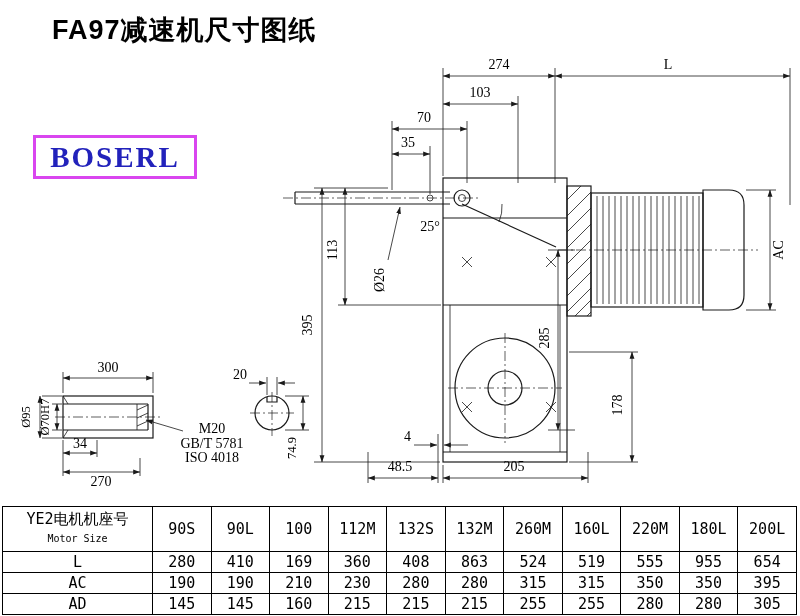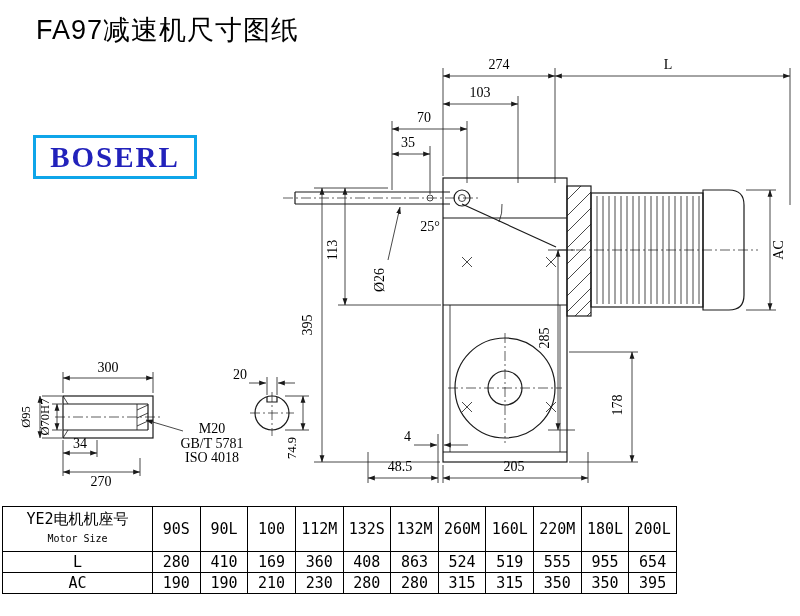--- a/index.html
+++ b/index.html
@@ -1,31 +1,31 @@
 <!DOCTYPE html>
 <html><head>
 <meta charset="utf-8">
 <style>
   html,body{margin:0;padding:0;background:#fff;}
   body{width:800px;height:616px;position:relative;overflow:hidden;
        font-family:"Liberation Sans",sans-serif;color:#000;}
-  .title{position:absolute;left:36px;top:12px;font-size:27px;font-weight:normal;
+  .title{position:absolute;left:52px;top:12px;font-size:27px;font-weight:bold;
          letter-spacing:1px;white-space:nowrap;}
   .logo{position:absolute;left:33px;top:135px;width:158px;height:38px;
-        border:3px solid #0ea5e9;display:flex;align-items:center;justify-content:center;
+        border:3px solid #d946ef;display:flex;align-items:center;justify-content:center;
         background:#fff;}
   .logo span{font-family:"Liberation Serif",serif;font-size:29px;font-weight:bold;
         color:#2222bb;letter-spacing:2px;}
   svg.drawing{position:absolute;left:0;top:0;}
   .s{stroke:#1a1a1a;stroke-width:1.2;fill:none;}
   .t{stroke:#1a1a1a;stroke-width:0.8;fill:none;}
   .cl{stroke:#1a1a1a;stroke-width:0.7;fill:none;stroke-dasharray:10 3 2 3;}
   text.dim{font-family:"Liberation Serif",serif;font-size:14px;fill:#000;}
   text.dims{font-family:"Liberation Serif",serif;font-size:12.5px;fill:#000;}
-  table{position:absolute;left:2px;top:506px;width:675px;border-collapse:collapse;
+  table{position:absolute;left:2px;top:506px;width:795px;border-collapse:collapse;
         table-layout:fixed;font-family:"DejaVu Sans Mono",monospace;font-size:15px;
         text-align:center;}
   td,th{border:1px solid #000;padding:0;font-weight:normal;overflow:hidden;}
   tr.hdr{height:45px;}
   tr.row{height:21px;}
   th .cn{font-size:15px;line-height:20px;}
   th .en{font-size:10px;line-height:20px;}
 </style>
 </head>
 <body>
@@ -261,14 +261,28 @@
     <td>210</td>
     <td>230</td>
     <td>280</td>
     <td>280</td>
     <td>315</td>
     <td>315</td>
     <td>350</td>
     <td>350</td>
     <td>395</td>
   </tr>
+  <tr class="row">
+    <td>AD</td>
+    <td>145</td>
+    <td>145</td>
+    <td>160</td>
+    <td>215</td>
+    <td>215</td>
+    <td>215</td>
+    <td>255</td>
+    <td>255</td>
+    <td>280</td>
+    <td>280</td>
+    <td>305</td>
+  </tr>
   </tbody>
 </table>
 
 </body></html>

